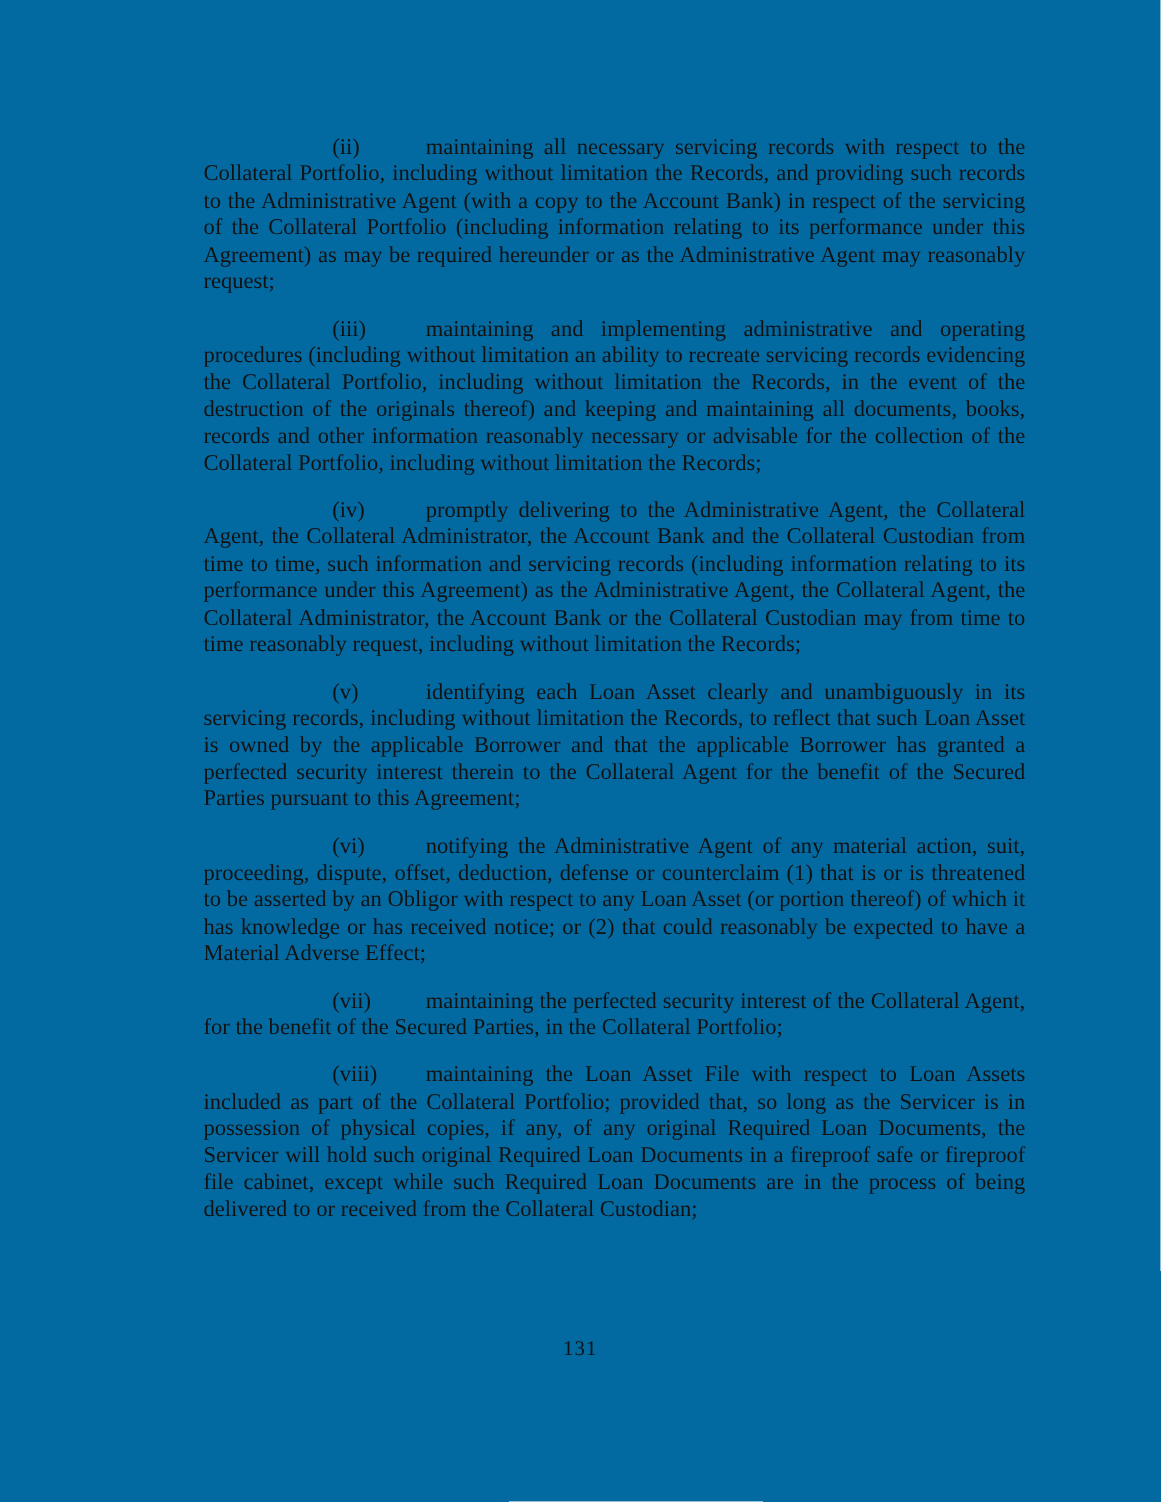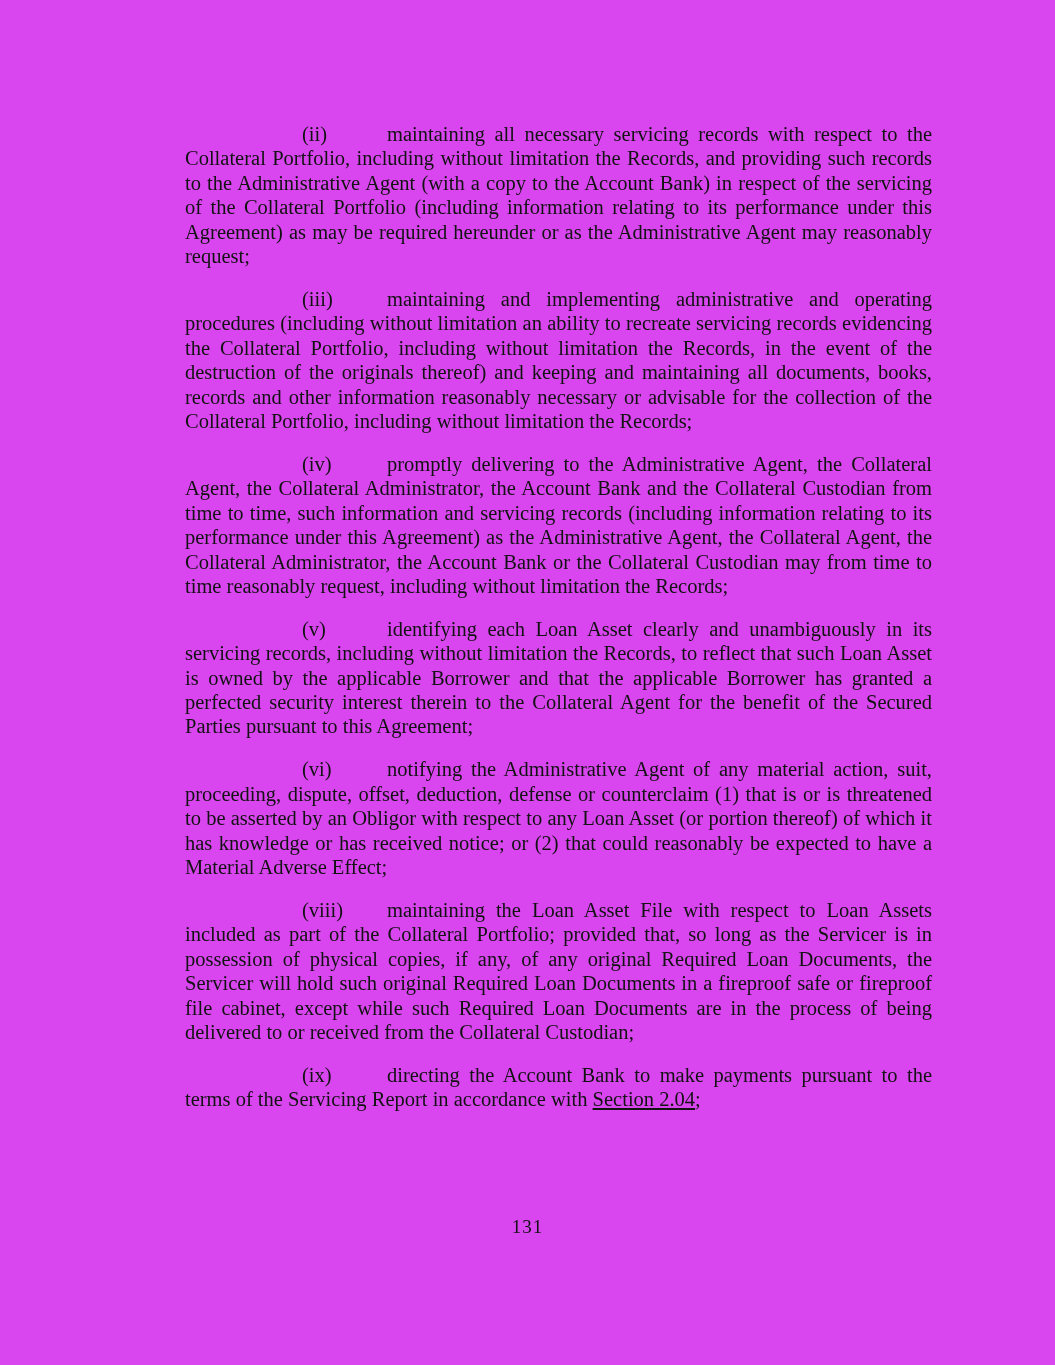--- a/index.html
+++ b/index.html
@@ -4,21 +4,21 @@
 <style>
   html, body {
     margin: 0;
     padding: 0;
     background: #ffffff;
   }
   .page {
     position: relative;
     width: 1055px;
     height: 1365px;
-    background: #d946ef;
+    background: #0369a1;
     font-family: "Liberation Serif", "DejaVu Serif", serif;
     color: #121212;
     overflow: hidden;
   }
   .content {
     position: absolute;
     left: 185px;
     top: 122px;
     width: 747px;
   }
@@ -50,17 +50,17 @@
 </head>
 <body>
 
 <div class="page">
   <div class="content">
       <p class="para"><span class="num">(ii)</span><span>maintaining all necessary servicing records with respect to the Collateral Portfolio, including without limitation the Records, and providing such records to the Administrative Agent (with a copy to the Account Bank) in respect of the servicing of the Collateral Portfolio (including information relating to its performance under this Agreement) as may be required hereunder or as the Administrative Agent may reasonably request;</span></p>
       <p class="para"><span class="num">(iii)</span><span>maintaining and implementing administrative and operating procedures (including without limitation an ability to recreate servicing records evidencing the Collateral Portfolio, including without limitation the Records, in the event of the destruction of the originals thereof) and keeping and maintaining all documents, books, records and other information reasonably necessary or advisable for the collection of the Collateral Portfolio, including without limitation the Records;</span></p>
       <p class="para"><span class="num">(iv)</span><span>promptly delivering to the Administrative Agent, the Collateral Agent, the Collateral Administrator, the Account Bank and the Collateral Custodian from time to time, such information and servicing records (including information relating to its performance under this Agreement) as the Administrative Agent, the Collateral Agent, the Collateral Administrator, the Account Bank or the Collateral Custodian may from time to time reasonably request, including without limitation the Records;</span></p>
       <p class="para"><span class="num">(v)</span><span>identifying each Loan Asset clearly and unambiguously in its servicing records, including without limitation the Records, to reflect that such Loan Asset is owned by the applicable Borrower and that the applicable Borrower has granted a perfected security interest therein to the Collateral Agent for the benefit of the Secured Parties pursuant to this Agreement;</span></p>
       <p class="para"><span class="num">(vi)</span><span>notifying the Administrative Agent of any material action, suit, proceeding, dispute, offset, deduction, defense or counterclaim (1) that is or is threatened to be asserted by an Obligor with respect to any Loan Asset (or portion thereof) of which it has knowledge or has received notice; or (2) that could reasonably be expected to have a Material Adverse Effect;</span></p>
+      <p class="para"><span class="num">(vii)</span><span>maintaining the perfected security interest of the Collateral Agent, for the benefit of the Secured Parties, in the Collateral Portfolio;</span></p>
       <p class="para"><span class="num">(viii)</span><span>maintaining the Loan Asset File with respect to Loan Assets included as part of the Collateral Portfolio; </span><span class="seg-italic">provided</span><span> that, so long as the Servicer is in possession of physical copies, if any, of any original Required Loan Documents, the Servicer will hold such original Required Loan Documents in a fireproof safe or fireproof file cabinet, except while such Required Loan Documents are in the process of being delivered to or received from the Collateral Custodian;</span></p>
-      <p class="para"><span class="num">(ix)</span><span>directing the Account Bank to make payments pursuant to the terms of the Servicing Report in accordance with </span><span class="seg-underline">Section 2.04</span><span>;</span></p>
     </div>
   <div class="footer">131</div>
 </div>
 
 </body></html>

